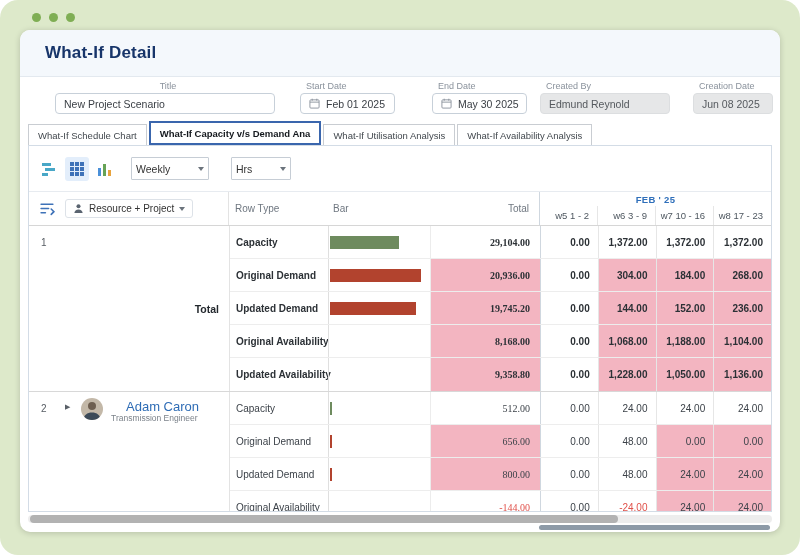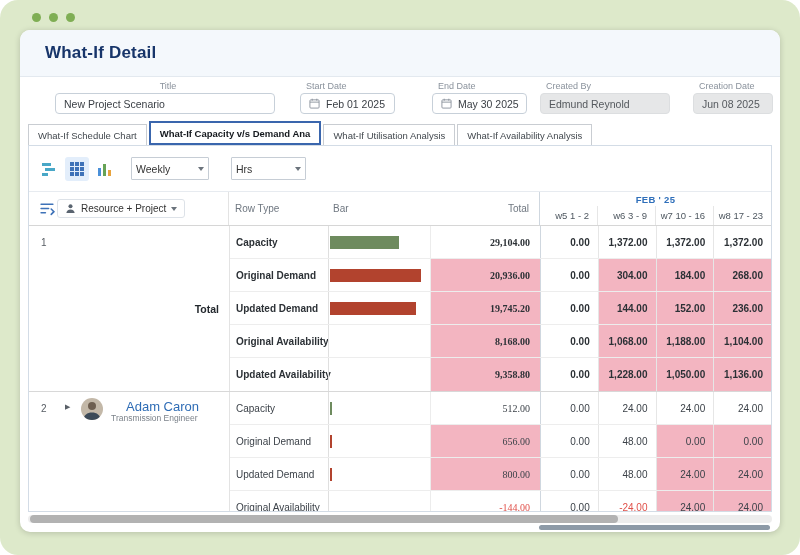--- a/index.html
+++ b/index.html
@@ -43,21 +43,21 @@
   .tb-icon.selected{background:#e3eefb;}
   .mini-select{height:23px;border:1px solid #c6cdd5;border-radius:1px;display:flex;
                align-items:center;padding:0 4px;font-size:10.5px;color:#333;}
   .mini-select .sv{margin-right:16px;}
   .caret{width:0;height:0;border-left:3.5px solid transparent;border-right:3.5px solid transparent;
          border-top:4px solid #6b737c;}
 
   
   .grid-header{height:33px;flex:none;display:flex;border-bottom:1px solid #d6d6d6;}
   .h-left{width:200px;flex:none;border-right:1px solid #e3e3e3;display:flex;align-items:center;
-          padding-left:10px;gap:1px;box-sizing:border-box;}
+          padding-left:10px;gap:9px;box-sizing:border-box;}
   .selector{display:flex;align-items:center;gap:5px;font-size:10px;color:#333;
             border:1px solid #dde2e8;border-radius:3px;padding:3px 7px;}
   .h-type{width:98px;flex:none;display:flex;align-items:center;padding-left:6px;
           font-size:10px;color:#6f7780;box-sizing:border-box;}
   .h-bar{width:102px;flex:none;display:flex;align-items:center;padding-left:6px;
          font-size:10px;color:#6f7780;box-sizing:border-box;}
   .h-total{width:110px;flex:none;display:flex;align-items:center;justify-content:flex-end;
            padding-right:10px;font-size:10px;color:#6f7780;box-sizing:border-box;}
   .h-weeks{flex:1;display:flex;flex-direction:column;border-left:1px solid #cfd7df;}
   .h-month{height:14px;display:flex;align-items:center;justify-content:center;
@@ -207,21 +207,21 @@
         <svg width="18" height="18" viewBox="0 0 18 18">
             <rect x="2" y="8" width="3" height="8" fill="#4a90d9"></rect>
             <rect x="7" y="4" width="3" height="12" fill="#67a356"></rect>
             <rect x="12" y="10" width="3" height="6" fill="#e8a33d"></rect>
           </svg>
       </span>
       <div class="mini-select" style="margin-left:10px;width:78px;box-sizing:border-box;justify-content:space-between;">
         <span class="sv">Weekly</span>
         <span class="caret"></span>
       </div>
-      <div class="mini-select" style="margin-left:22px;width:75px;box-sizing:border-box;justify-content:space-between;">
+      <div class="mini-select" style="margin-left:22px;width:60px;box-sizing:border-box;justify-content:space-between;">
         <span class="sv">Hrs</span>
         <span class="caret"></span>
       </div>
     </div>
 
     <div class="grid-header">
       <div class="h-left">
         <span style="display:inline-flex;">
           <svg width="17" height="17" viewBox="0 0 16 16">
               <g stroke="#3e72b8" stroke-width="1.5" fill="none" stroke-linecap="round">

